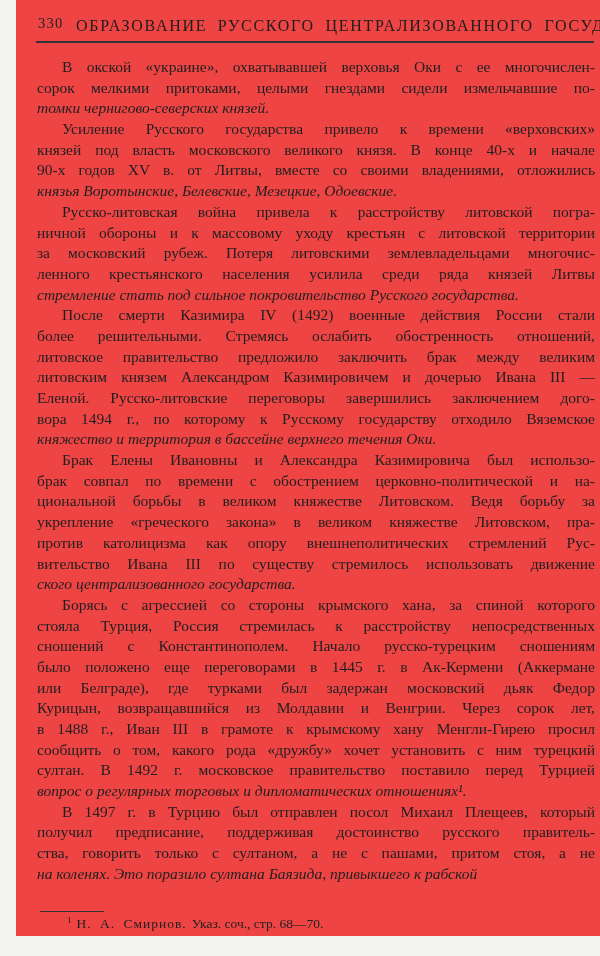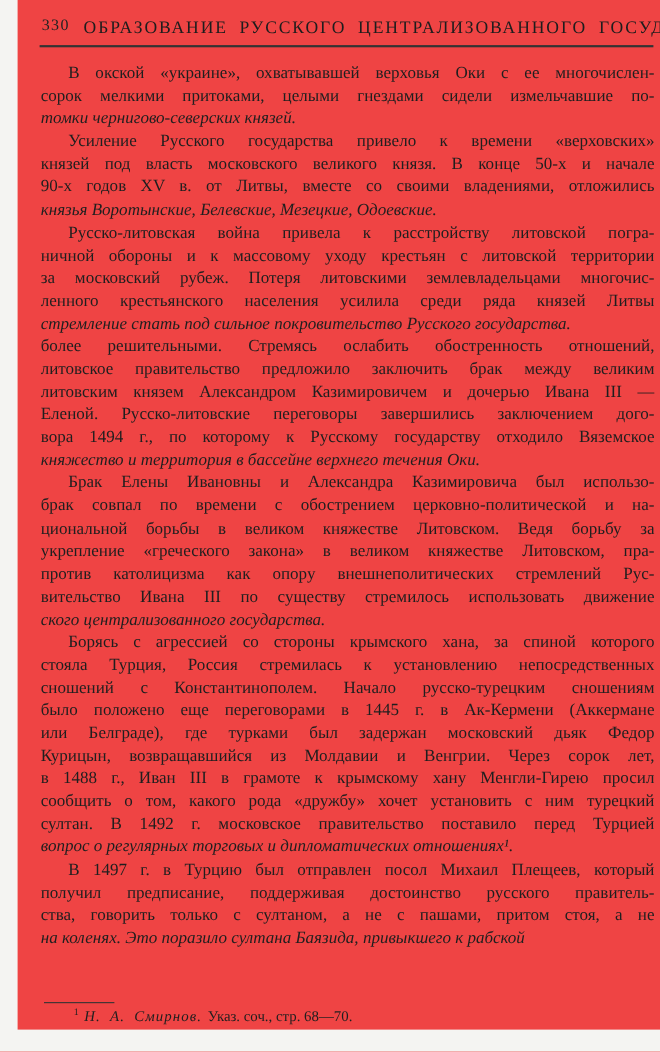--- a/index.html
+++ b/index.html
@@ -61,21 +61,20 @@
   .footnote {
     position: absolute; top: 916px; left: 21px; width: 558px;
     font-size: 13.5px; color: #1f1f1f;
     padding-left: 30px;
   }
   .footnote sup {
     font-size: 9px; vertical-align: super; line-height: 0;
     margin-right: 5px;
   }
   .fn-author {
-    font-style: italic;
     letter-spacing: 1px;
     word-spacing: 4px;
     margin-right: 5px;
   }
 </style>
 </head>
 <body>
 
 <div class="page">
 
@@ -87,51 +86,52 @@
   <div class="head-rule"></div>
 
   <main class="text-body">
       <div class="paragraph">
         <div class="line first">В окской «украине», охватывавшей верховья Оки с ее многочислен-</div>
         <div class="line">сорок мелкими притоками, целыми гнездами сидели измельчавшие по-</div>
         <div class="line last">томки чернигово-северских князей.</div>
       </div>
       <div class="paragraph">
         <div class="line first">Усиление Русского государства привело к времени «верховских»</div>
-        <div class="line">князей под власть московского великого князя. В конце 50-х и начале</div>
+        <div class="line">князей под власть московского великого князя. В конце 40-х и начале</div>
         <div class="line">90-х годов XV в. от Литвы, вместе со своими владениями, отложились</div>
         <div class="line last">князья Воротынские, Белевские, Мезецкие, Одоевские.</div>
       </div>
       <div class="paragraph">
         <div class="line first">Русско-литовская война привела к расстройству литовской погра-</div>
         <div class="line">ничной обороны и к массовому уходу крестьян  с литовской  территории</div>
         <div class="line">за московский рубеж. Потеря литовскими землевладельцами  многочис-</div>
         <div class="line">ленного  крестьянского  населения усилила среди ряда князей Литвы</div>
         <div class="line last">стремление стать под сильное покровительство Русского государства.</div>
       </div>
       <div class="paragraph">
+        <div class="line first">После смерти Казимира IV (1492) военные действия России стали</div>
         <div class="line">более решительными. Стремясь ослабить обостренность отношений,</div>
         <div class="line">литовское правительство предложило заключить брак между великим</div>
         <div class="line">литовским князем Александром Казимировичем и дочерью Ивана III —</div>
         <div class="line">Еленой. Русско-литовские переговоры завершились заключением дого-</div>
         <div class="line">вора 1494 г., по которому к Русскому государству отходило Вяземское</div>
         <div class="line last">княжество и территория в бассейне верхнего течения Оки.</div>
       </div>
       <div class="paragraph">
         <div class="line first">Брак Елены Ивановны и Александра Казимировича был использо-</div>
         <div class="line">брак совпал по времени с обострением церковно-политической и на-</div>
         <div class="line">циональной борьбы в великом княжестве Литовском. Ведя борьбу за</div>
         <div class="line">укрепление «греческого закона» в великом княжестве Литовском, пра-</div>
         <div class="line">против католицизма как опору внешнеполитических стремлений Рус-</div>
         <div class="line">вительство Ивана III по существу стремилось использовать движение</div>
         <div class="line last">ского централизованного государства.</div>
       </div>
       <div class="paragraph">
         <div class="line first">Борясь с агрессией со стороны крымского хана, за спиной которого</div>
-        <div class="line">стояла Турция, Россия стремилась к установлению непосредственных</div>
+        <div class="line">стояла Турция, Россия стремилась к расстройству непосредственных</div>
         <div class="line">сношений с Константинополем. Начало русско-турецким сношениям</div>
         <div class="line">было положено еще переговорами в 1445 г. в Ак-Кермени (Аккермане</div>
         <div class="line">или Белграде), где турками был задержан московский дьяк Федор</div>
         <div class="line">Курицын, возвращавшийся из Молдавии и Венгрии. Через сорок лет,</div>
         <div class="line">в 1488 г., Иван III в грамоте к крымскому хану Менгли-Гирею просил</div>
         <div class="line">сообщить о том, какого рода «дружбу» хочет установить с ним турецкий</div>
         <div class="line">султан. В 1492 г. московское правительство поставило перед Турцией</div>
         <div class="line last">вопрос о регулярных торговых и дипломатических отношениях¹.</div>
       </div>
       <div class="paragraph">

